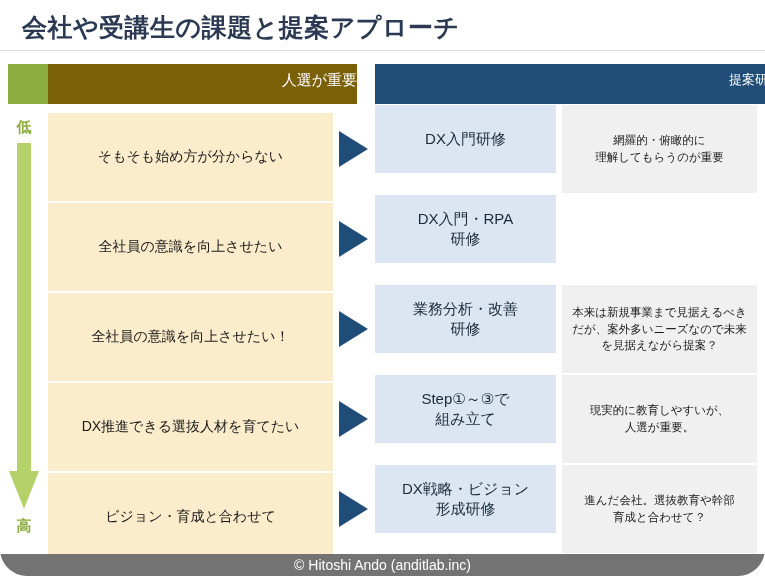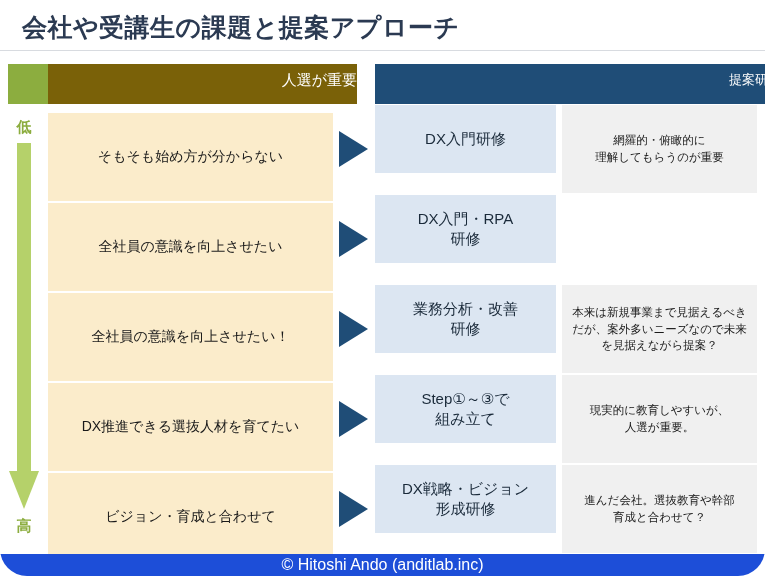--- a/index.html
+++ b/index.html
@@ -187,23 +187,23 @@
     padding: 12px 7px;
   }
 
   
   .footer {
     position: absolute;
     left: 0;
     bottom: 0;
     width: 765px;
     height: 22px;
-    background: #1d4ed8;
+    background: #737373;
     color: #ffffff;
-    font-size: 16px;
+    font-size: 14px;
     line-height: 22px;
     text-align: center;
   }
 </style>
 </head>
 <body>
 
 <div id="slide">
 
   <div class="slide-title">会社や受講生の課題と提案アプローチ</div>

